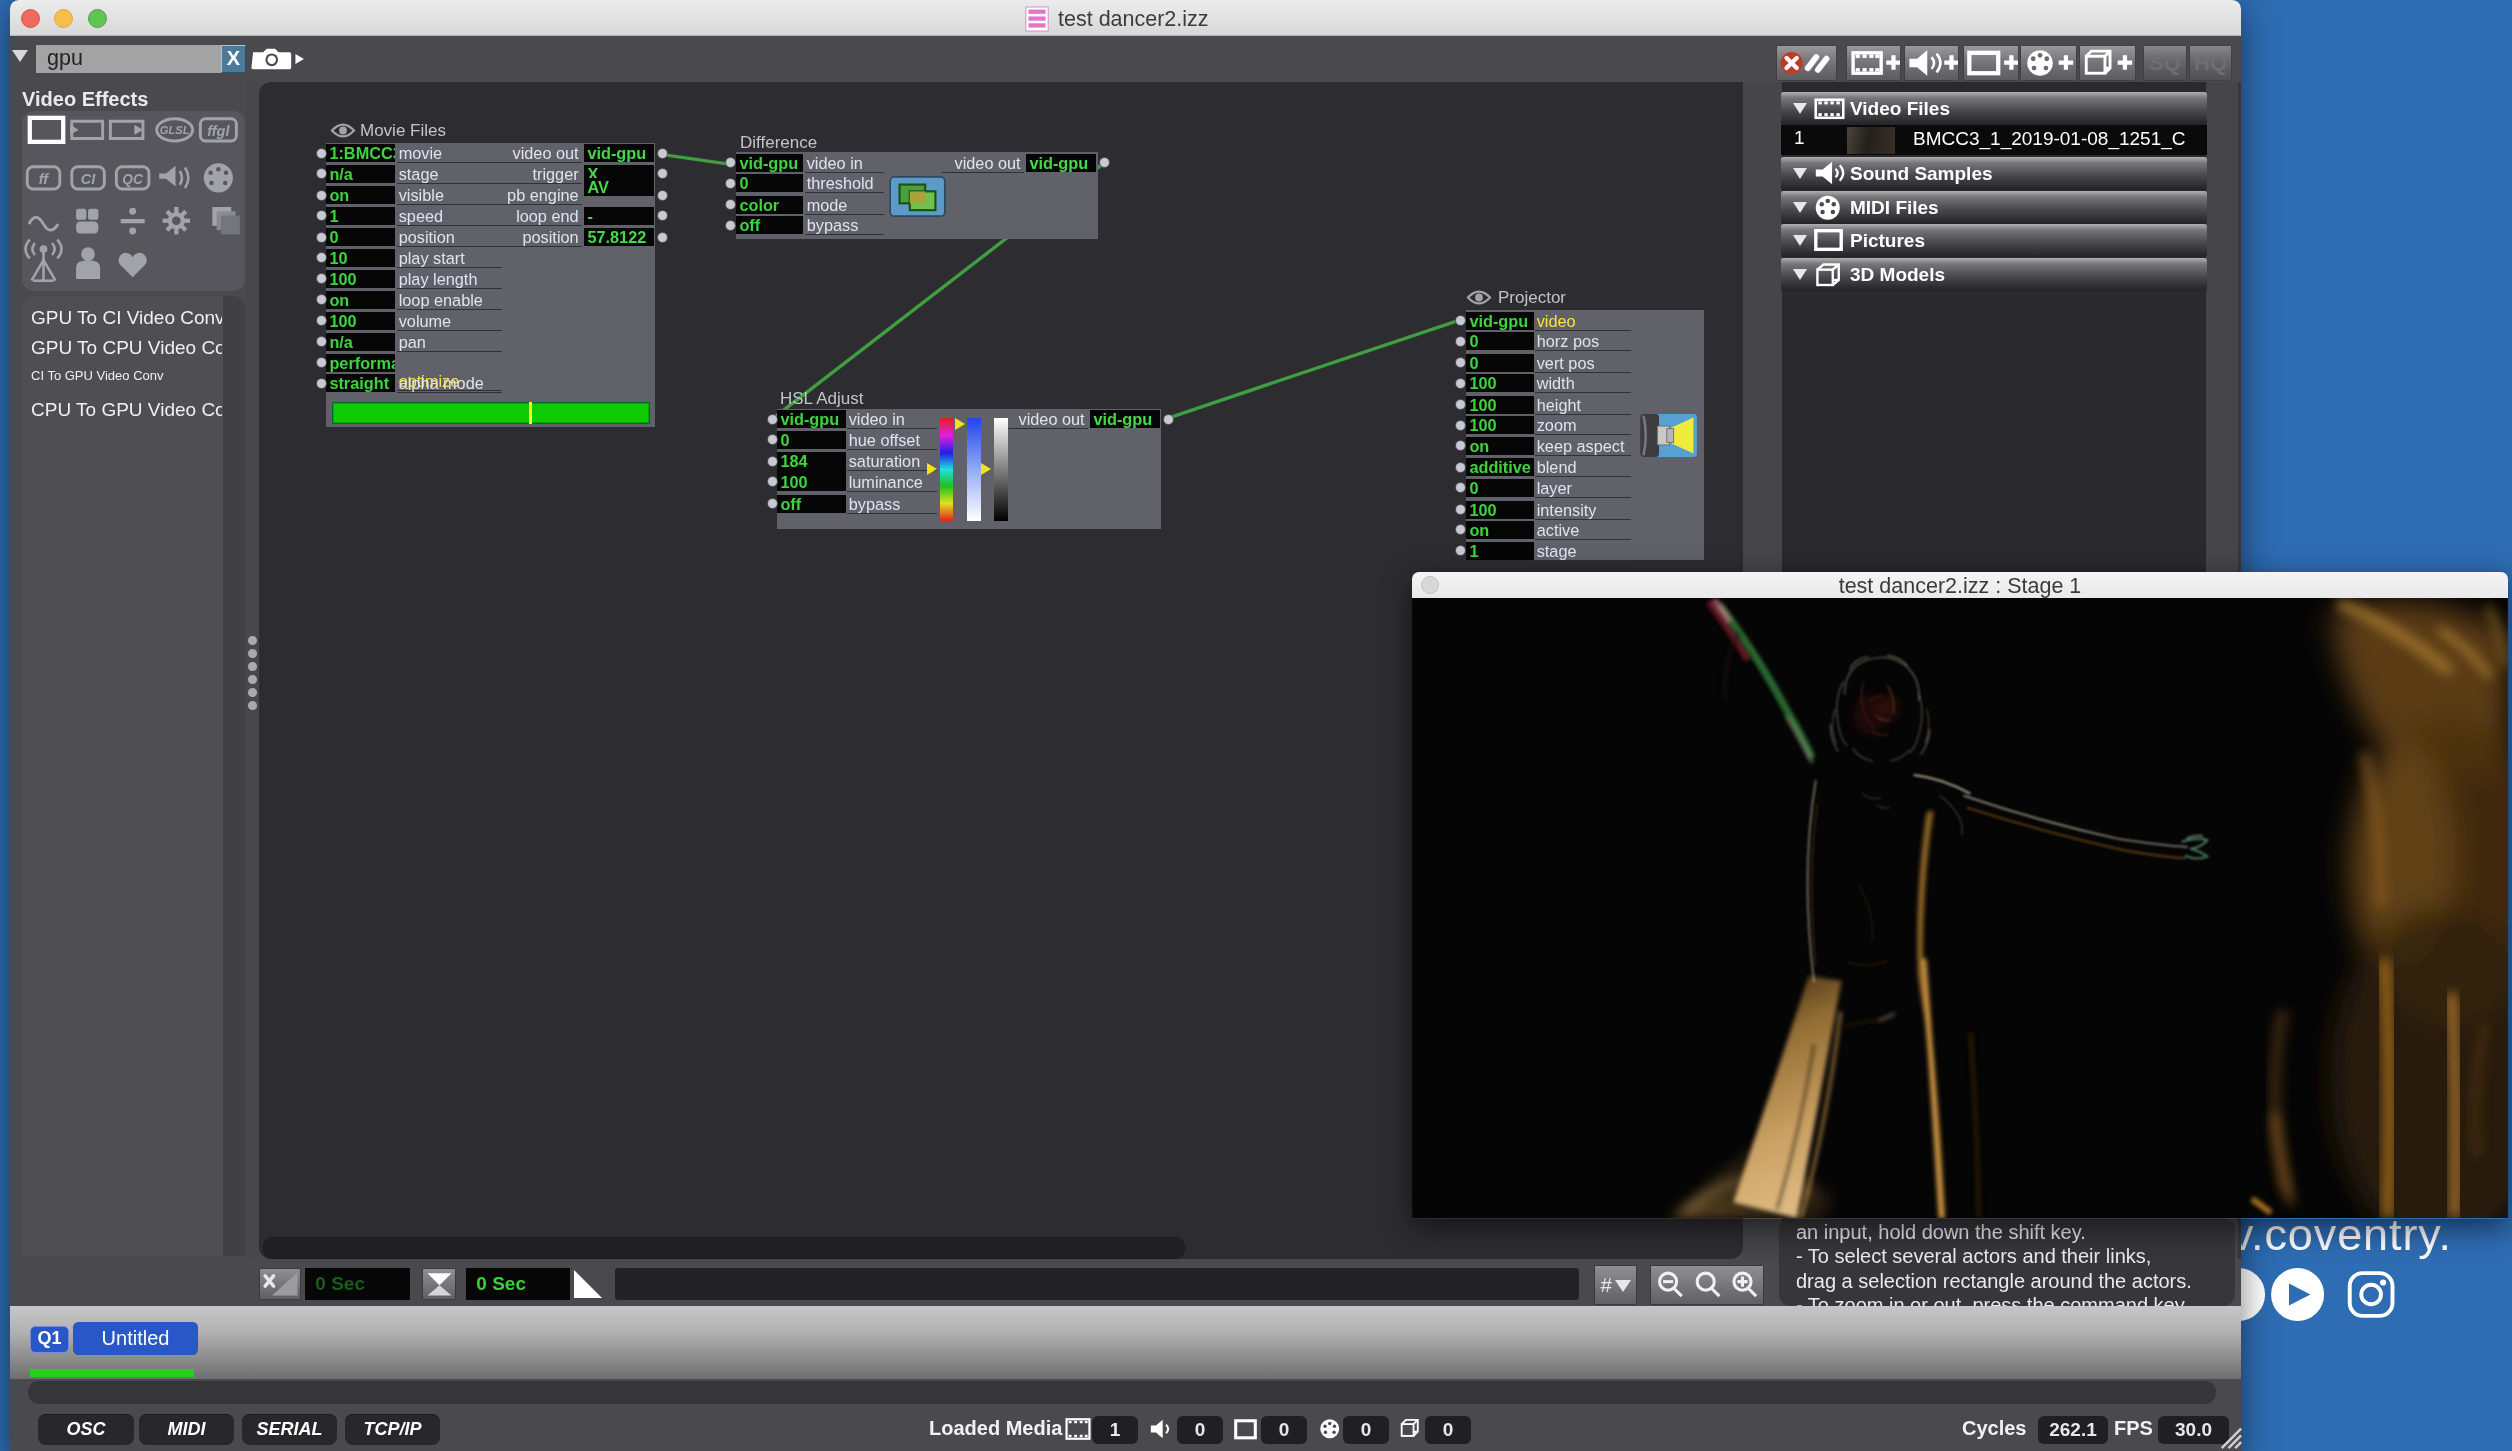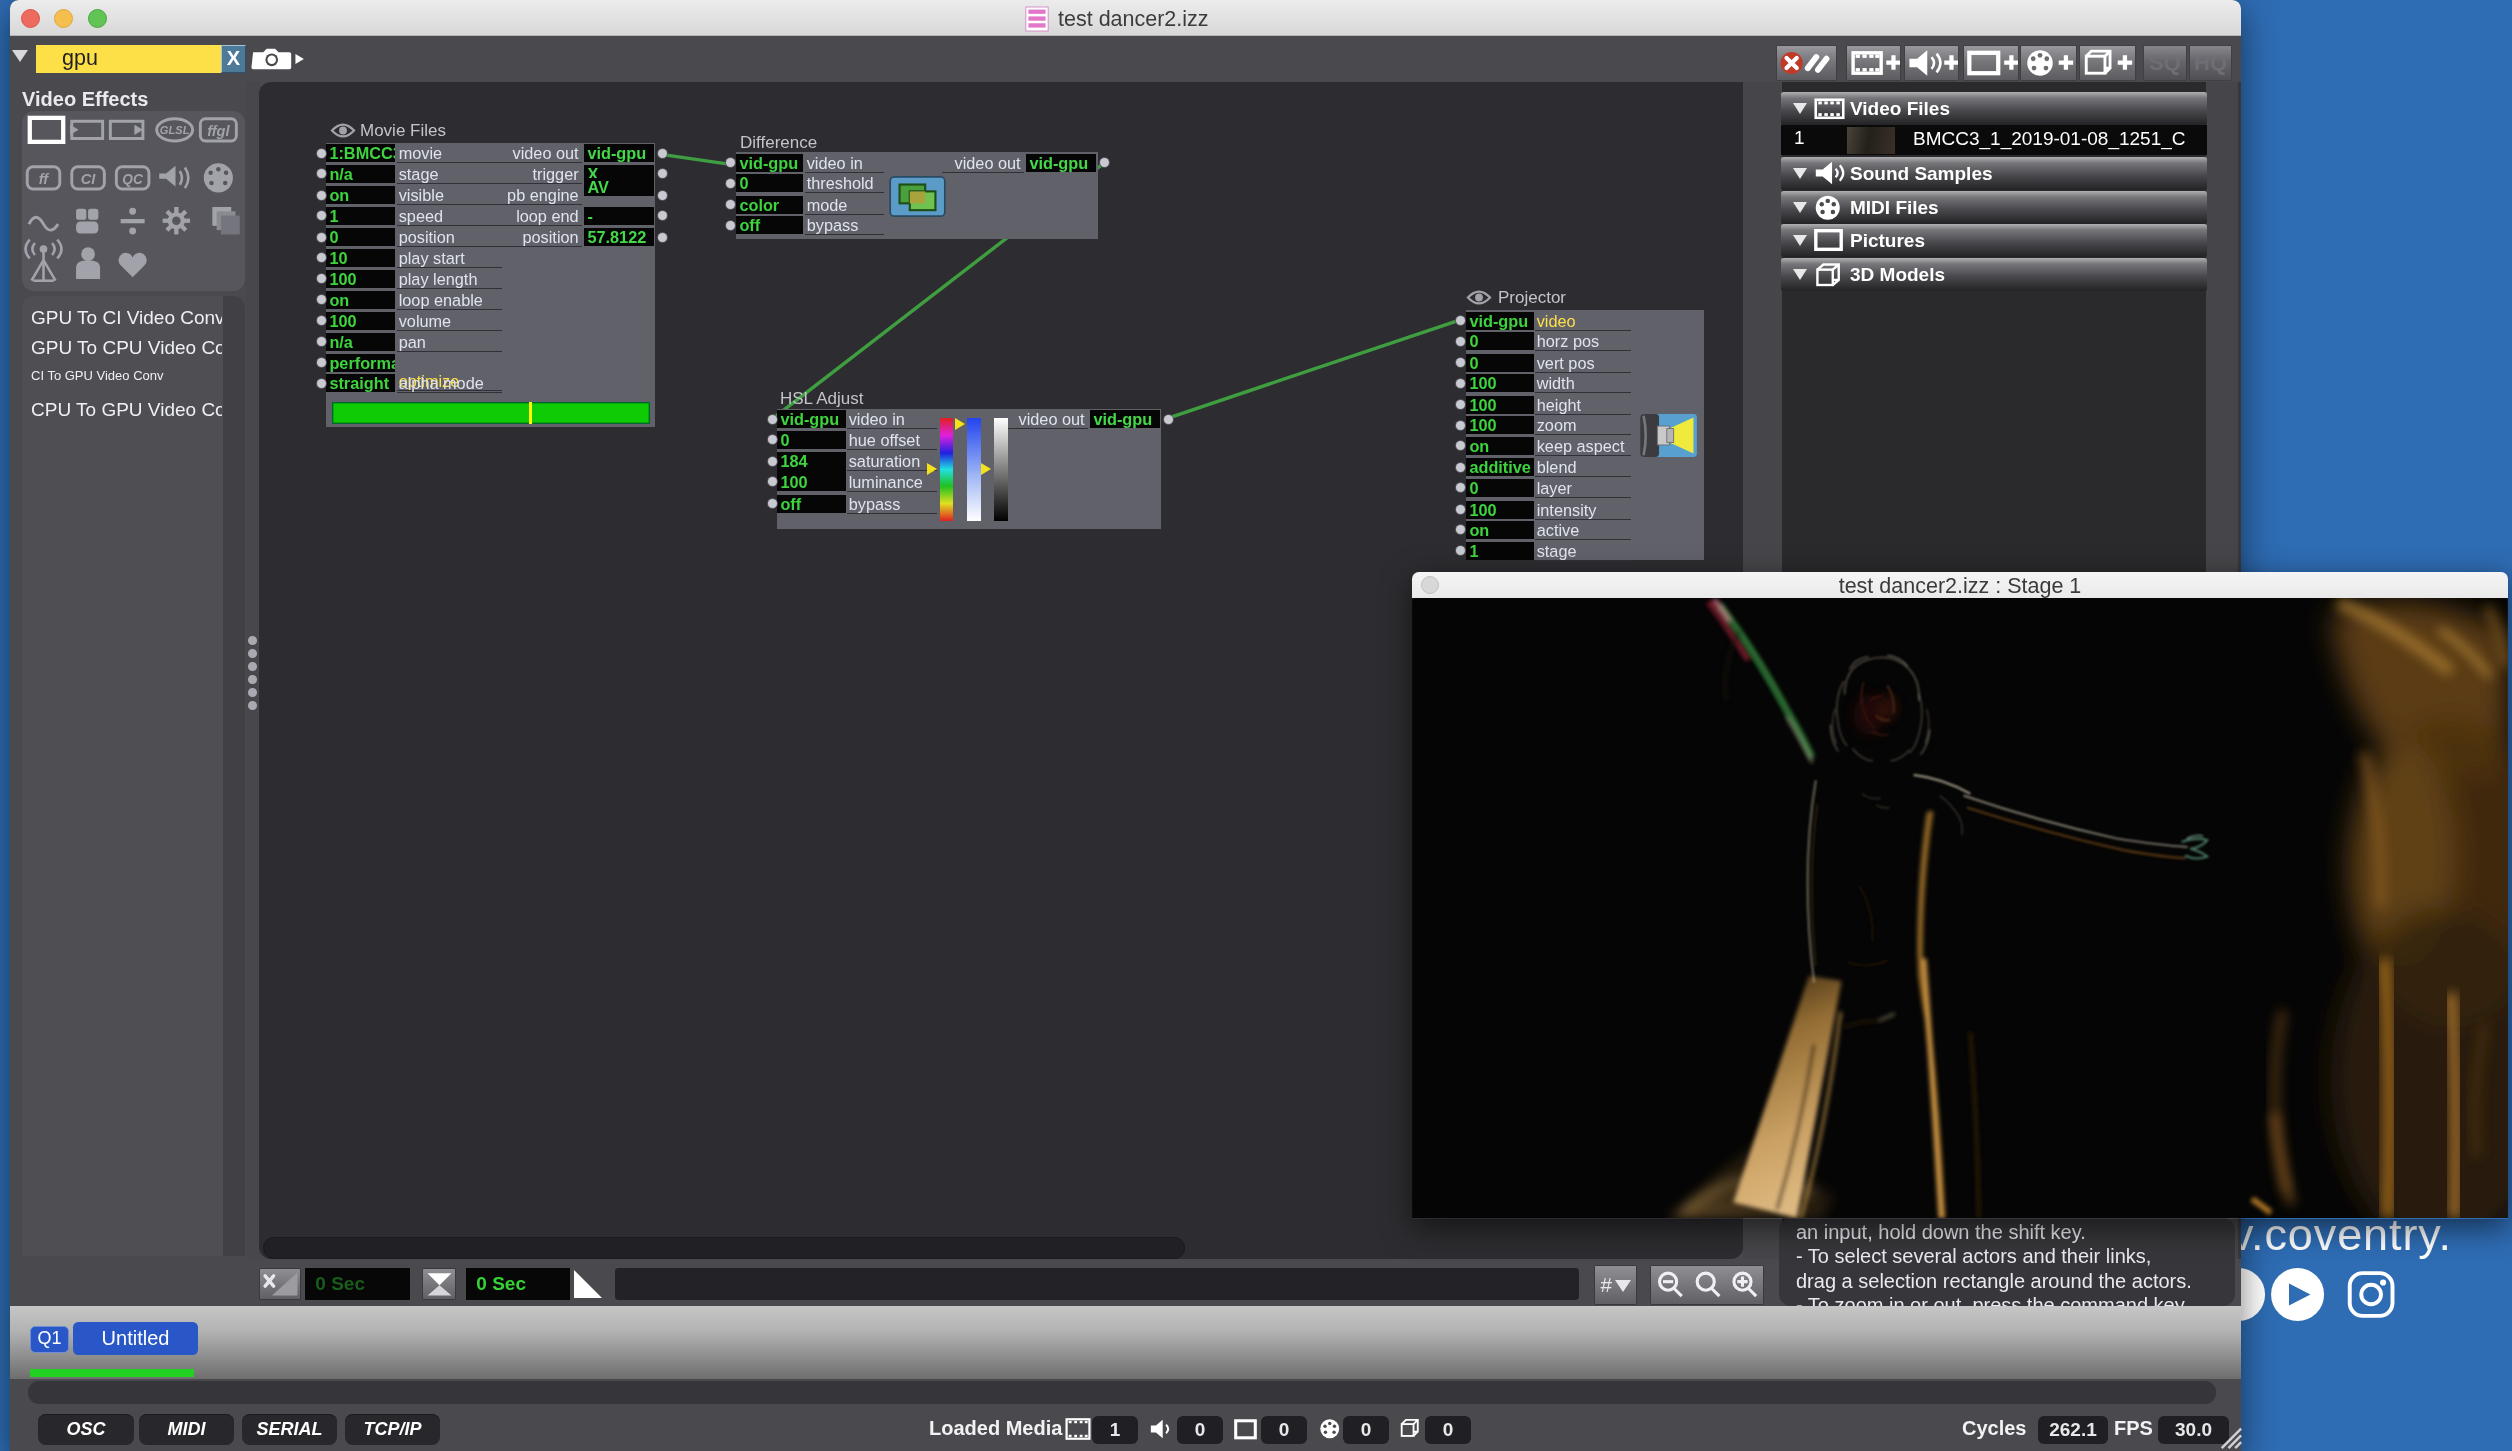--- a/index.html
+++ b/index.html
@@ -34,21 +34,21 @@
 <div class="abs" style="left:54px;top:8.6px;width:19px;height:19px;border-radius:50%;background:#f5bf4f;border:0.9px solid #e0a831"></div>
 <div class="abs" style="left:88px;top:8.6px;width:19px;height:19px;border-radius:50%;background:#61c454;border:0.9px solid #47a73b"></div>
 <svg class="abs" style="left:1025px;top:6px" width="24" height="26" viewBox="0 0 28 30">
     <rect x="1" y="1" width="26" height="28" fill="#fff" stroke="#d080c0"></rect>
     <rect x="4" y="4" width="20" height="5" fill="#e276c8"></rect>
     <rect x="4" y="12" width="20" height="5" fill="#e276c8"></rect>
     <rect x="4" y="20" width="20" height="5" fill="#e276c8"></rect>
   </svg>
 <div class="abs" style="left:1058px;top:6.9px;font-size:21.5px;color:#3c3c3c">test dancer2.izz</div>
 <div class="abs" style="left:12px;top:50px;width:0;height:0;border-left:8.6px solid transparent;border-right:8.6px solid transparent;border-top:12px solid #d8d8dc"></div>
-<div class="abs" style="left:36px;top:45px;width:185px;height:27.5px;background:#fde047;font-size:21.5px;line-height:27px;padding-left:26px;color:#222">gpu</div>
+<div class="abs" style="left:36px;top:45px;width:185px;height:27.5px;background:#a3a3a3;font-size:21.5px;line-height:27px;padding-left:11px;color:#222">gpu</div>
 <div class="abs" style="left:221px;top:45px;width:25px;height:27.5px;background:#4e7a99;border:1.7px solid #a6c4da;border-right-color:#2a506e;border-bottom-color:#2a506e;color:#fff;font-weight:bold;font-size:20px;text-align:center;line-height:24px">X</div>
 <svg class="abs" style="left:251px;top:48px" width="55" height="22" viewBox="0 0 64 26">
 <path d="M2 5 h12 l4-4 h10 l4 4 h13 a2 2 0 0 1 2 2 v16 a2 2 0 0 1 -2 2 h-43 a2 2 0 0 1 -2 -2 z" fill="#fff"></path>
 <circle cx="24" cy="14" r="7.5" fill="#4a4a4e"></circle>
     <circle cx="24" cy="14" r="5" fill="#fff"></circle>
 <path d="M52 7 L62 13 L52 19 Z" fill="#fff"></path>
   </svg>
 <div class="abs" style="left:22px;top:88px;font-size:20px;font-weight:bold;color:#e9e9ef">Video Effects</div>
 <div class="abs" style="left:22px;top:111px;width:223px;height:180px;background:#56565c;border-radius:12px"></div>
 <svg class="abs" style="left:22px;top:111px" width="223" height="180" viewBox="0 0 260 210">
@@ -445,21 +445,21 @@
         <path d="M27 26 L36 35"></path>
         <path d="M14 18 h12"></path>
         <circle cx="64" cy="18" r="10"></circle>
         <path d="M71 26 L80 35"></path>
         <circle cx="107" cy="18" r="10"></circle>
         <path d="M114 26 L123 35"></path>
         <path d="M101 18 h12 M107 12 v12"></path>
       </g>
     </svg></div>
 <div class="abs" style="left:10.3px;top:1306px;width:2231px;height:73px;background:linear-gradient(#c6c6c6,#b2b2b2 35%,#6e6e6e)"></div>
-<div class="abs" style="left:30px;top:1326px;width:39px;height:27px;background:#2a57c8;border:1.7px solid #6f8fd8;border-radius:5.2px;color:#fff;font-weight:normal;font-size:18px;text-align:center;line-height:23px">Q1</div>
+<div class="abs" style="left:30px;top:1326px;width:39px;height:27px;background:#2a57c8;border:1.7px solid #6f8fd8;border-radius:5.2px;color:#fff;font-weight:bold;font-size:18px;text-align:center;line-height:23px">Q1</div>
 <div class="abs" style="left:73px;top:1322px;width:125px;height:33px;background:#2a57c8;border-radius:5.2px;color:#fff;font-size:20px;text-align:center;line-height:33px">Untitled</div>
 <div class="abs" style="left:30px;top:1369px;width:164px;height:7.7px;background:#21d021"></div>
 <div class="abs" style="left:27.5px;top:1381px;width:2188px;height:23px;background:#36363a;border-radius:11px"></div>
 <div class="abs statbtn" style="left:38px;width:96px">OSC</div>
 <div class="abs statbtn" style="left:139px;width:95px">MIDI</div>
 <div class="abs statbtn" style="left:242px;width:95px">SERIAL</div>
 <div class="abs statbtn" style="left:345px;width:95px">TCP/IP</div>
 <div class="abs" style="left:929px;top:1417px;color:#f2f2f4;font-weight:bold;font-size:20px">Loaded Media</div>
 <svg class="abs" style="left:1065px;top:1418px" width="26" height="22" viewBox="0 0 30 26">
     <rect x="1.5" y="1.5" width="27" height="23" fill="none" stroke="#fff" stroke-width="2.6"></rect>

